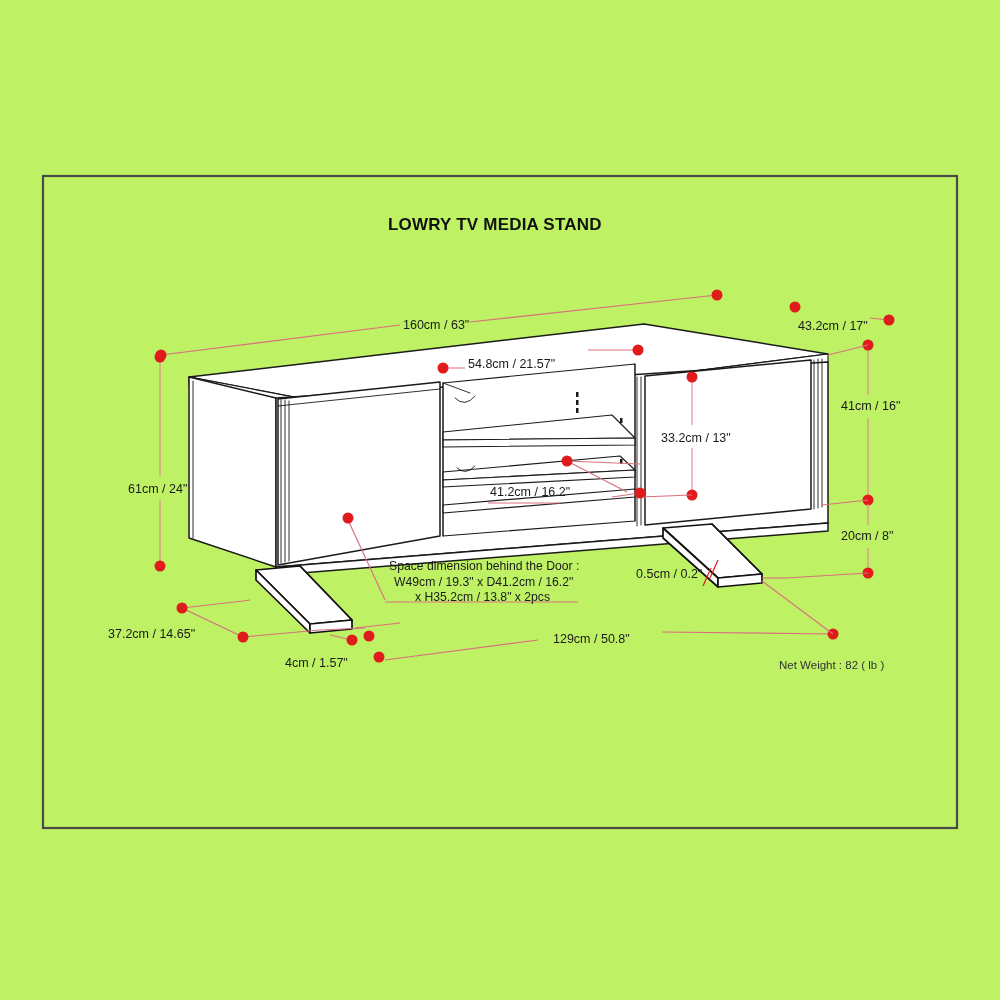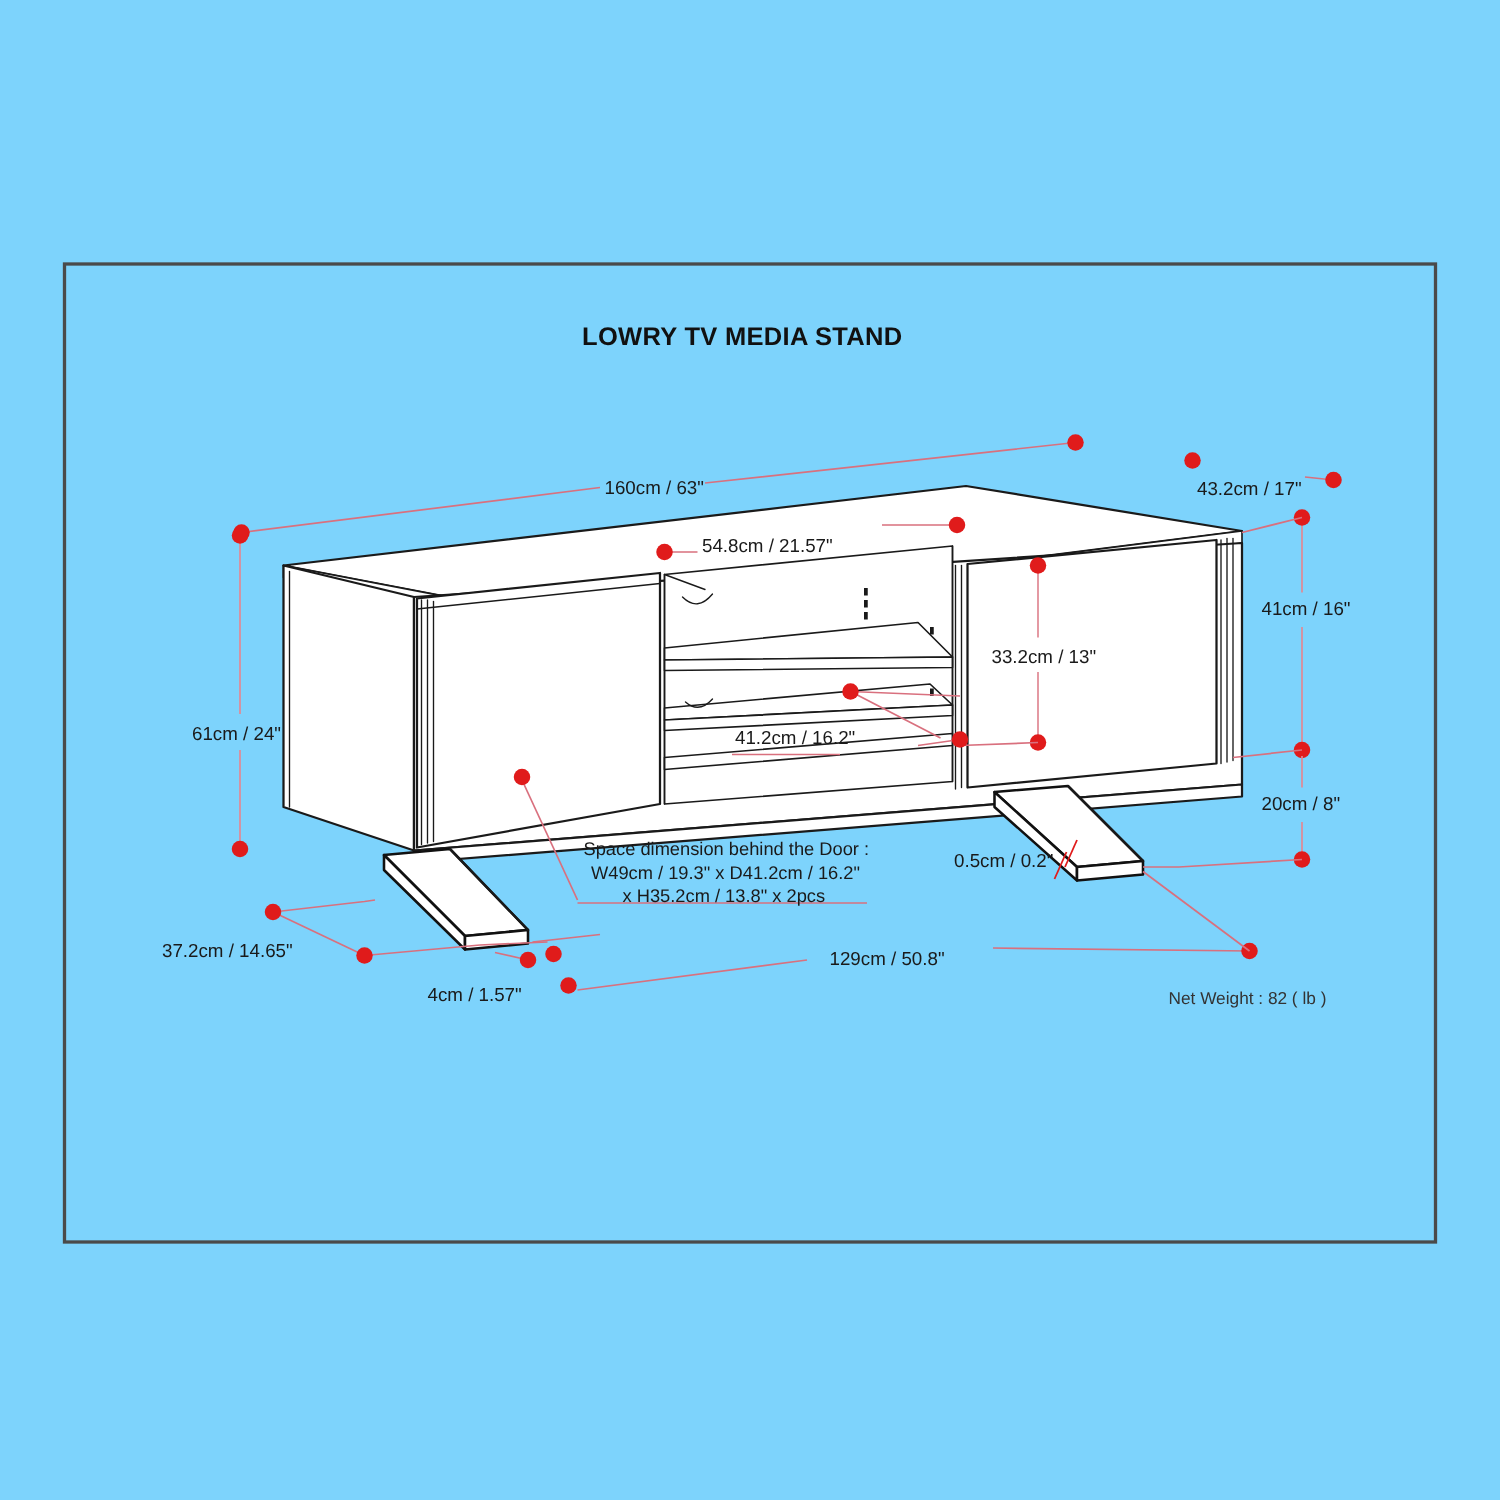--- a/index.html
+++ b/index.html
@@ -1,17 +1,17 @@
 <!DOCTYPE html>
 <html><head>
 <meta charset="utf-8">
 <style>
   html,body{margin:0;padding:0;background:#ffffff;}
   body{width:1000px;height:1000px;font-family:"Liberation Sans",sans-serif;overflow:hidden;}
-  #stage{position:relative;width:1000px;height:1000px;background:#7dd3fc;}
+  #stage{position:relative;width:1000px;height:1000px;background:#bef264;}
   svg{display:block;}
   .lbl{font-family:"Liberation Sans",sans-serif;font-size:12.5px;fill:#1a1a1a;}
   .lbl-title{font-family:"Liberation Sans",sans-serif;font-size:17px;font-weight:bold;fill:#111;letter-spacing:0.2px;}
   .lbl-note{font-family:"Liberation Sans",sans-serif;font-size:12.2px;fill:#1a1a1a;}
   .lbl-wt{font-family:"Liberation Sans",sans-serif;font-size:11.5px;fill:#333;}
   .dimline{stroke:#d9707e;stroke-width:1.15;fill:none;}
   .dimline-v{stroke:#e08a95;stroke-width:1.15;fill:none;}
   .dot{fill:#e01b1b;}
   .wood{fill:#ffffff;stroke:#1a1a1a;stroke-width:1.5;stroke-linejoin:round;}
   .wood-thin{fill:#ffffff;stroke:#1a1a1a;stroke-width:1.1;stroke-linejoin:round;}

